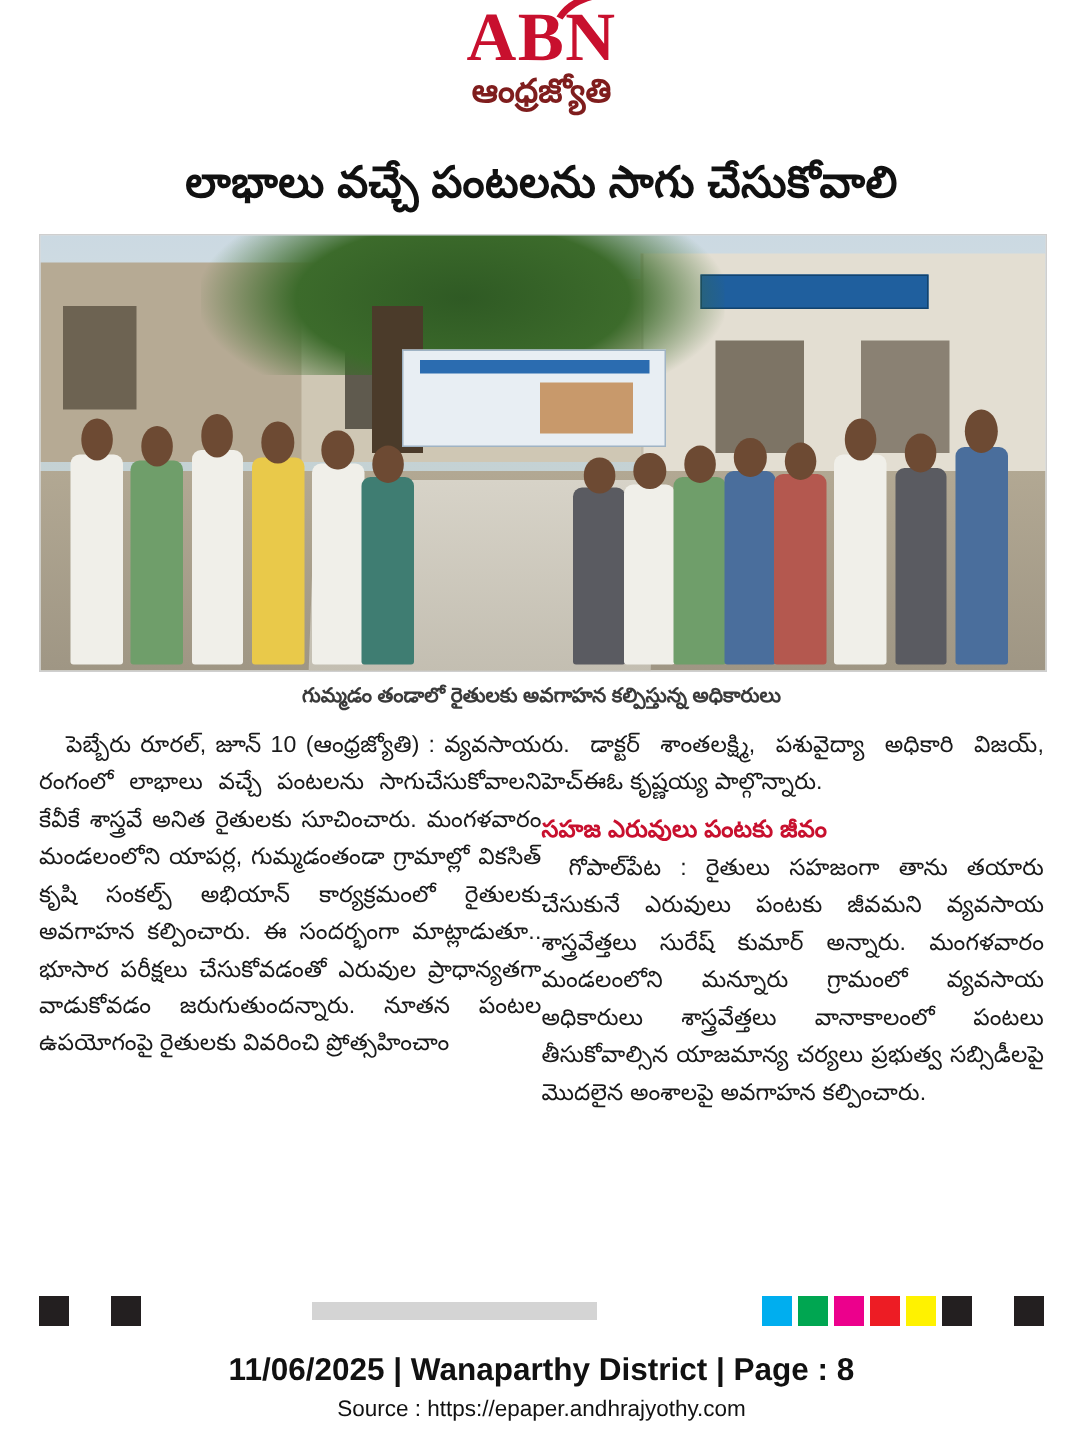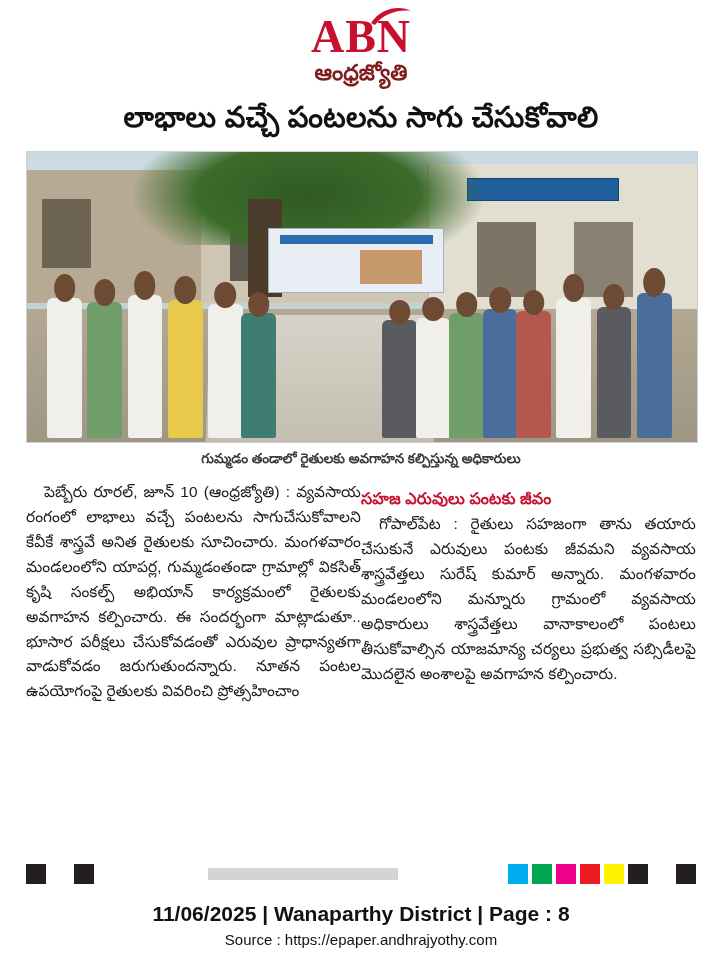--- a/index.html
+++ b/index.html
@@ -17,21 +17,21 @@
   .page {
     position: relative;
     width: 722px;
     height: 970px;
     box-sizing: border-box;
   }
 
   
   .masthead {
     width: 100%;
-    padding-top: 14px;
+    padding-top: 2px;
     display: flex;
     flex-direction: column;
     align-items: center;
   }
   .logo-wrap {
     display: flex;
     flex-direction: column;
     align-items: center;
   }
   .logo-abn {
@@ -59,21 +59,21 @@
     margin-top: 2px;
     font-family: "Liberation Sans", sans-serif;
     font-size: 22px;
     font-weight: bold;
     color: #7f1d1d;
     line-height: 1;
   }
 
   
   .headline {
-    margin: 15px 26px 0 26px;
+    margin: 32px 26px 0 26px;
     text-align: center;
     font-family: "Liberation Sans", sans-serif;
     font-weight: bold;
     font-size: 29px;
     line-height: 1.25;
     color: #111111;
     letter-spacing: 0.3px;
   }
 
   
@@ -302,20 +302,21 @@
       </div>
     </div>
     <div class="caption">గుమ్మడం తండాలో రైతులకు అవగాహన కల్పిస్తున్న అధికారులు</div>
   </div>
 
   <div class="body-cols">
     <div class="col">
       <p class="indent">పెబ్బేరు రూరల్, జూన్ 10 (ఆంధ్రజ్యోతి) : వ్యవసాయ రంగంలో లాభాలు వచ్చే పంటలను సాగుచేసుకోవాలని కేవీకే శాస్త్రవే అనిత రైతులకు సూచించారు. మంగళవారం మండలంలోని యాపర్ల, గుమ్మడంతండా గ్రామాల్లో వికసిత్ కృషి సంకల్ప్ అభియాన్ కార్యక్రమంలో రైతులకు అవగాహన కల్పించారు. ఈ సందర్భంగా మాట్లాడుతూ.. భూసార పరీక్షలు చేసుకోవడంతో ఎరువుల ప్రాధాన్యతగా వాడుకోవడం జరుగుతుందన్నారు. నూతన పంటల ఉపయోగంపై రైతులకు వివరించి ప్రోత్సహించాం</p>
     </div>
     <div class="col">
+      <p>రు. డాక్టర్ శాంతలక్ష్మి, పశువైద్యా అధికారి విజయ్, హెచ్‌ఈఓ కృష్ణయ్య పాల్గొన్నారు.</p>
       <div class="subhead">సహజ ఎరువులు పంటకు జీవం</div>
       <p class="indent">గోపాల్‌పేట : రైతులు సహజంగా తాను తయారు చేసుకునే ఎరువులు పంటకు జీవమని వ్యవసాయ శాస్త్రవేత్తలు సురేష్ కుమార్ అన్నారు. మంగళవారం మండలంలోని మన్నూరు గ్రామంలో వ్యవసాయ అధికారులు శాస్త్రవేత్తలు వానాకాలంలో పంటలు తీసుకోవాల్సిన యాజమాన్య చర్యలు ప్రభుత్వ సబ్సిడీలపై మొదలైన అంశాలపై అవగాహన కల్పించారు.</p>
     </div>
   </div>
 
   <div class="regbar">
     <div class="swatch" style="background:#231f20"></div>
     <div class="swatch" style="background:#ffffff"></div>
     <div class="swatch" style="background:#231f20"></div>
     <div class="spacer"></div>

